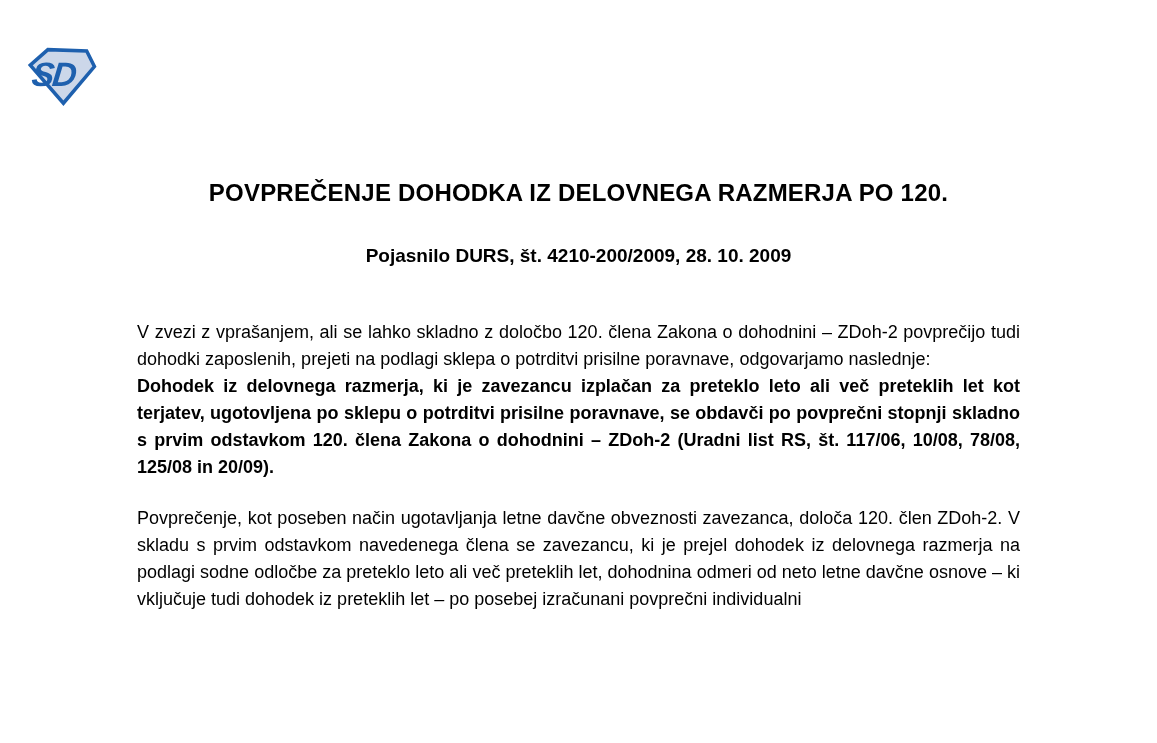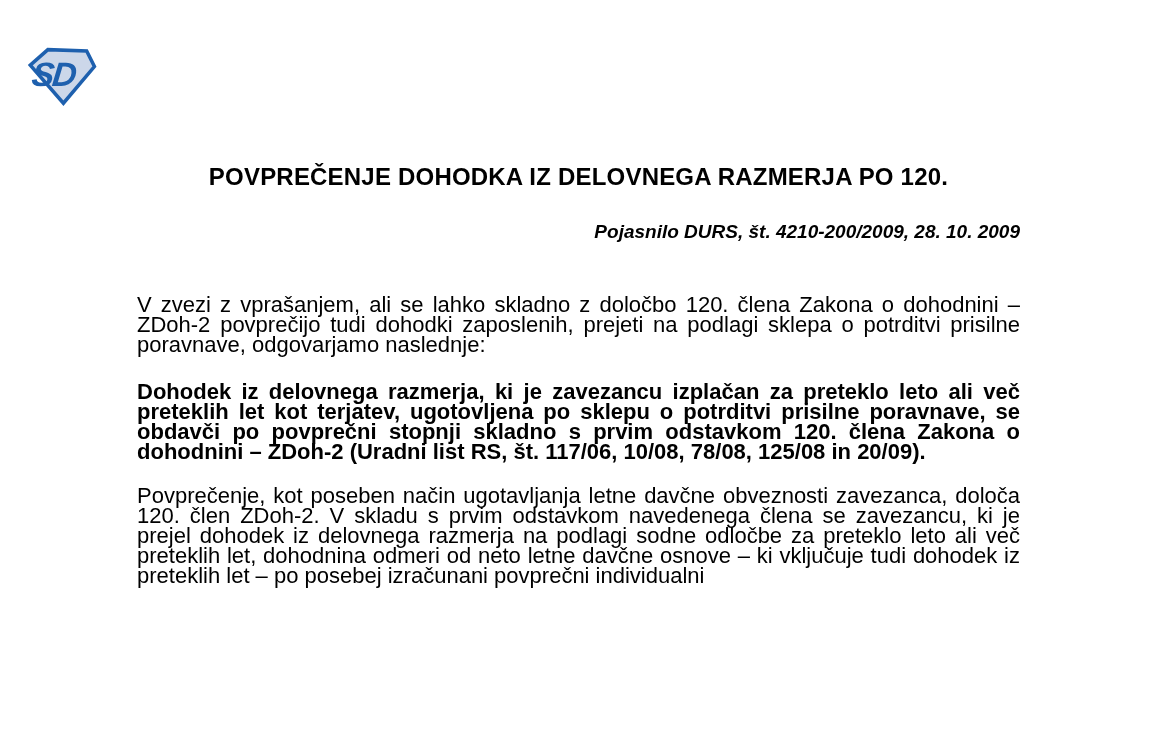--- a/index.html
+++ b/index.html
@@ -21,48 +21,47 @@
     position: absolute;
     left: 26px;
     top: 44px;
     width: 72px;
     height: 62px;
   }
   .logo svg { width: 100%; height: 100%; display: block; }
   .content {
     position: absolute;
     left: 0;
-    top: 0;
+    top: 16px;
     width: 1157px;
     padding: 0 137px;
   }
   .title {
     margin-top: 160px;
     font-size: 24px;
     font-weight: bold;
     line-height: 33px;
     text-align: center;
     letter-spacing: 0.2px;
   }
   .title-line { display: block; }
   .subtitle {
-    margin-top: 25px;
+    margin-top: 33px;
     font-size: 19px;
     font-weight: bold;
     line-height: 27px;
-    text-align: right;
-    font-style: italic;
+    text-align: center;
   }
   .para {
-    font-size: 22px;
-    line-height: 20px;
+    font-size: 18px;
+    line-height: 27px;
     text-align: justify;
   }
   .para-intro   { margin-top: 50px; }
-  .para-summary { margin-top: 27px; font-weight: bold; }
+  .para-summary { font-weight: bold; }
   .para-expl    { margin-top: 24px; }
 </style>
 </head>
 <body>
 
 <div class="page">
 
   <div class="logo">
     <svg viewBox="0 0 100 88" aria-hidden="true">
       <path d="M 5 30 L 30 8 L 85 10 L 96 32 L 52 84 Z" fill="#ccd7e9" stroke="#1e60ae" stroke-width="5" stroke-linejoin="miter"></path>

